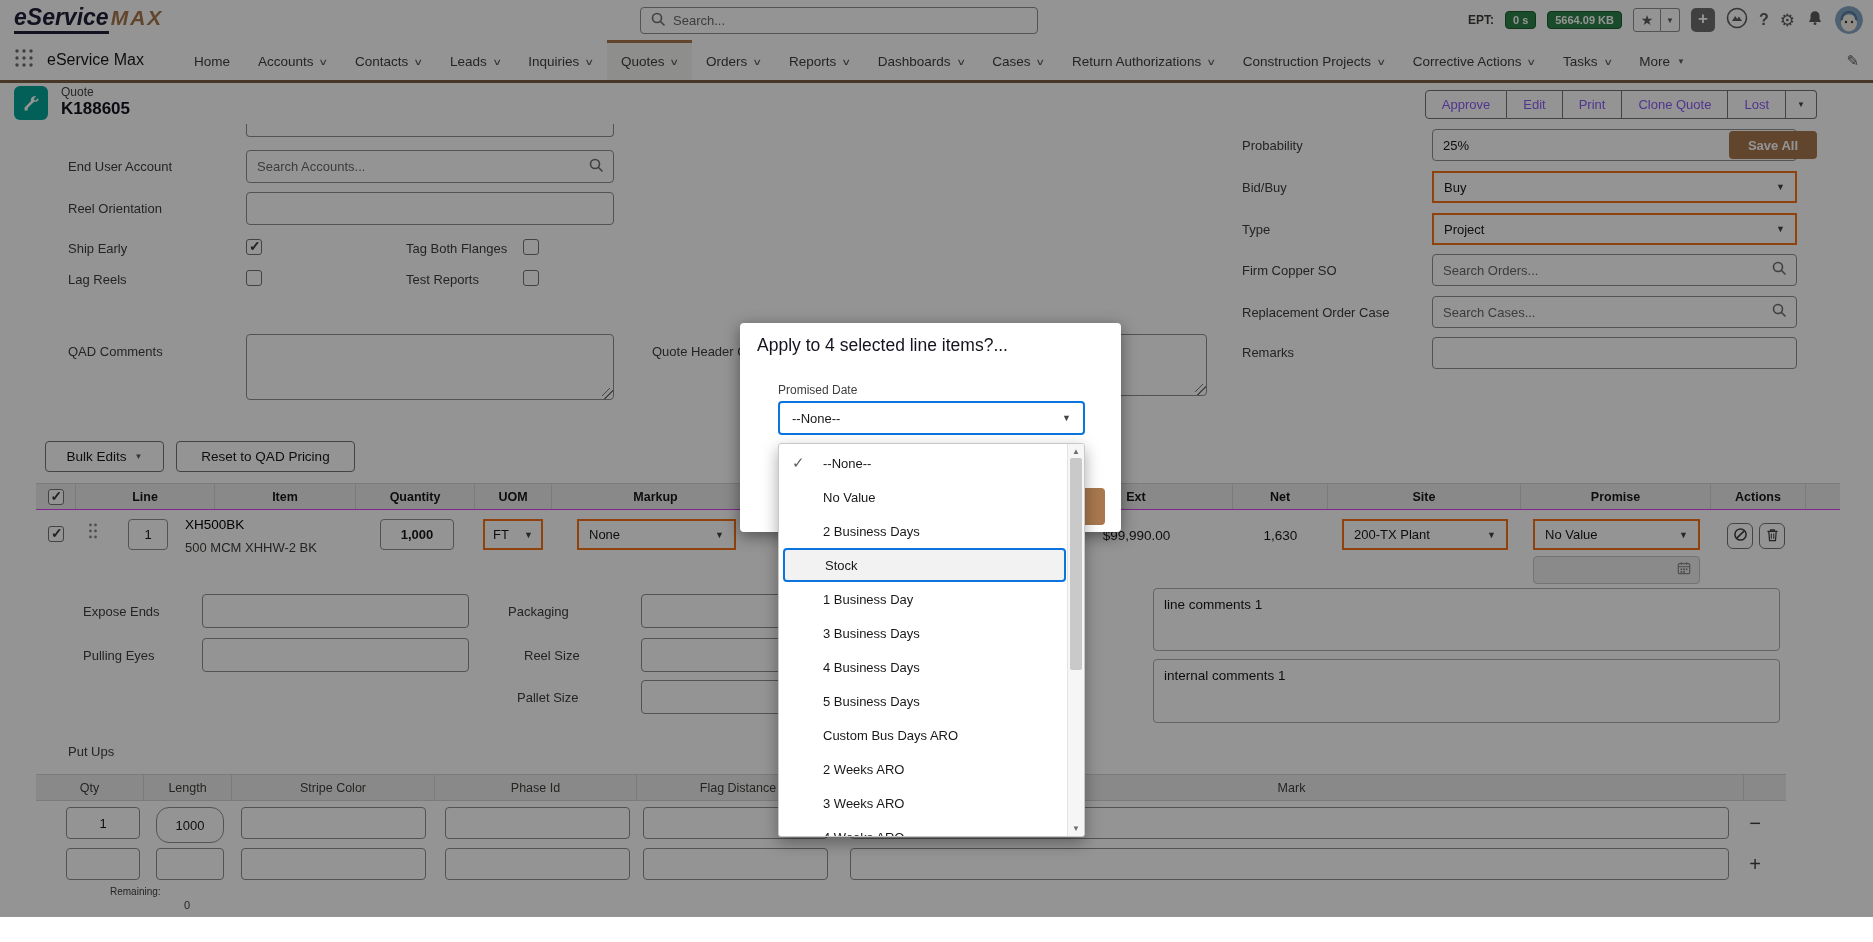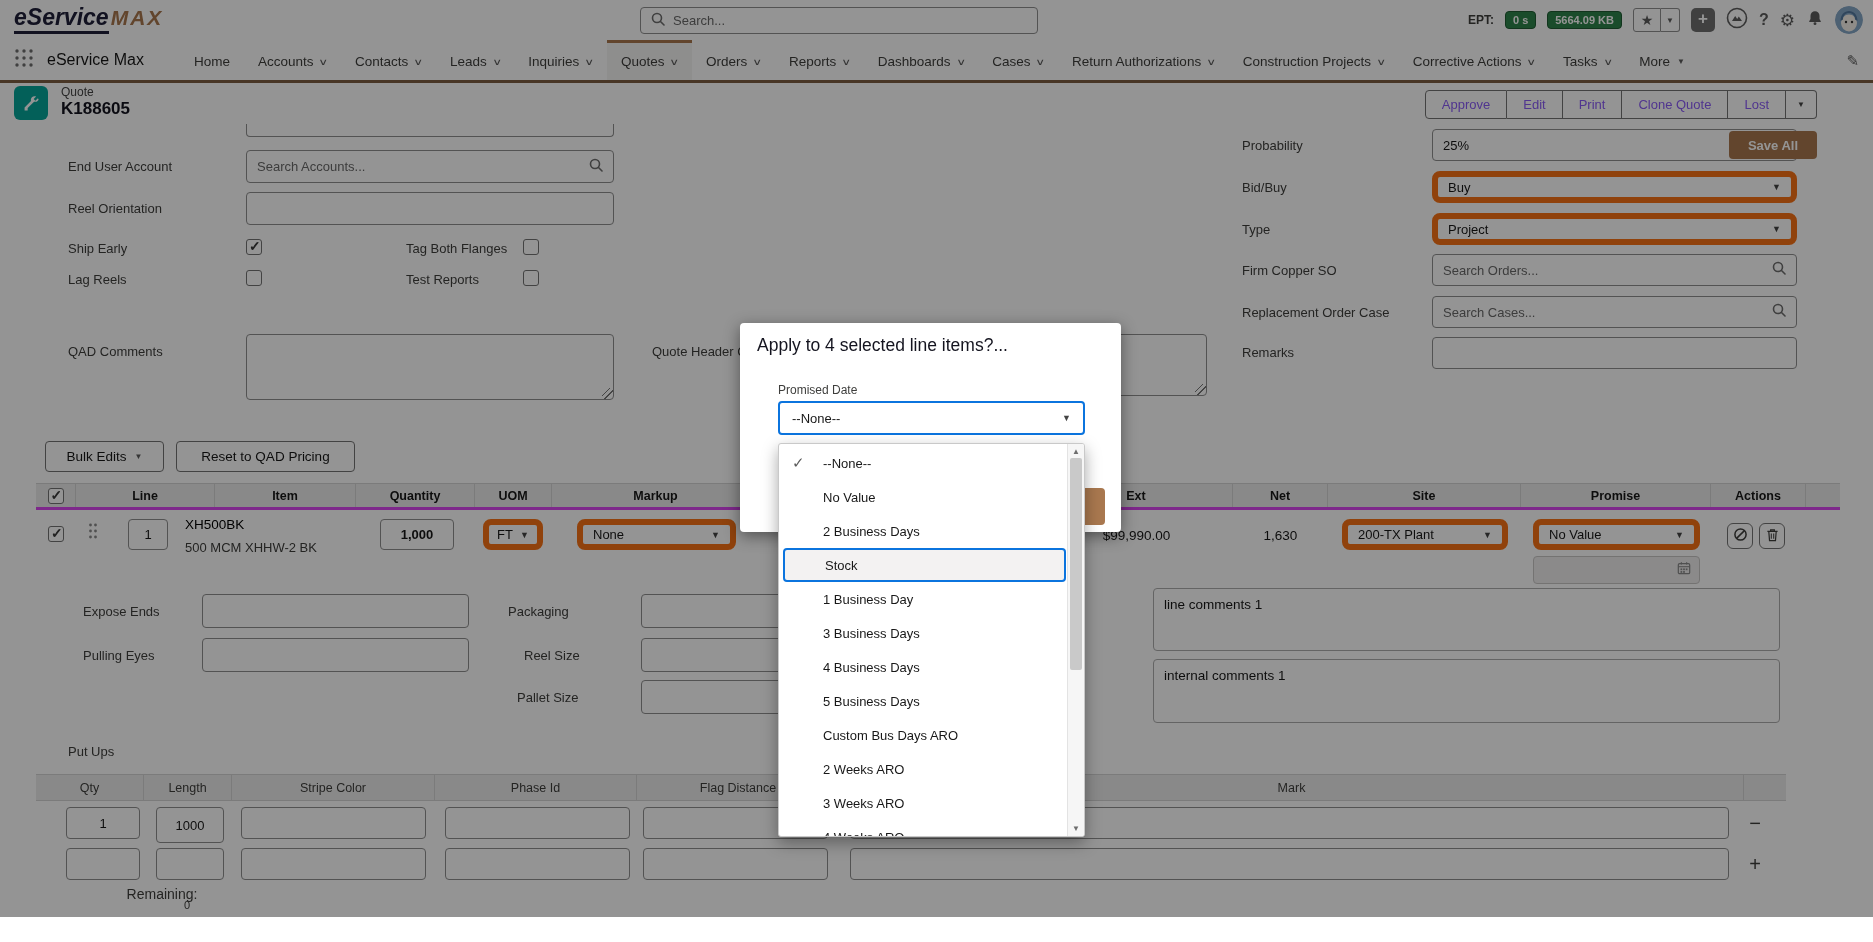--- a/index.html
+++ b/index.html
@@ -55,40 +55,40 @@
   .rab.first { border-left:1px solid #747474; border-radius:4px 0 0 4px; }
   .rab.caret { padding:0; width:31px; justify-content:center; border-radius:0 4px 4px 0; font-size:8px; color:#444; }
 
   
   .abs { position:absolute; }
   .lbl { position:absolute; font-size:13px; color:#3e3e3c; white-space:nowrap; }
   .inp { position:absolute; border:1px solid #8f8f8f; border-radius:4px; background:#fff; font-family:"Liberation Sans",sans-serif;
          font-size:13px; color:#181818; padding:0 10px; outline:none; }
   .inp::placeholder { color:#696969; }
   .center { text-align:center; }
-  .sel { position:absolute; border:6px solid #f97316; border-radius:8px; background:#fff; display:flex; align-items:center;
+  .sel { position:absolute; border:2px solid #f97316; border-radius:0; background:#fff; display:flex; align-items:center;
          justify-content:space-between; padding:0 10px; font-size:13px; color:#181818; }
   .car { font-size:9px; color:#444; }
   .swrap { position:absolute; border:1px solid #8f8f8f; border-radius:4px; background:#fff; display:flex; align-items:center;
            padding:0 10px; }
   .swrap input { border:none; outline:none; flex:1; font-size:13px; color:#444; background:transparent; }
   .swrap input::placeholder { color:#696969; }
   .cb { position:absolute; width:16px; height:16px; border:1px solid #747474; border-radius:3px; background:#fff; }
   .cb.checked::after { content:"✓"; position:absolute; left:2px; top:-2px; font-size:14px; font-weight:bold; color:#3a3a3a; }
   .ta { position:absolute; border:1px solid #8f8f8f; border-radius:4px; background:#fff; font-family:"Liberation Sans",sans-serif;
         font-size:13px; color:#181818; padding:6px 8px; outline:none; resize:none;
         background-image:linear-gradient(135deg, transparent 0 5px, #777 5px 6px, transparent 6px 9px, #777 9px 10px, transparent 10px);
         background-repeat:no-repeat; background-position:bottom right; background-size:11px 11px; }
   .btn { position:absolute; border:1px solid #747474; border-radius:4px; background:#fff; font-size:13.5px; color:#181818;
          display:flex; align-items:center; justify-content:center; gap:8px; }
   .link { color:#000000; }
 
   
   .thead { position:absolute; left:36px; top:483px; width:1804px; height:27px; background:#ededed;
-           border-top:1px solid #d4d4d4; border-bottom:3px solid #d946ef; display:flex; }
+           border-top:1px solid #d4d4d4; border-bottom:1px solid #d946ef; display:flex; }
   .th { display:flex; align-items:center; justify-content:center; font-size:12.5px; font-weight:bold; color:#181818;
         border-right:1px solid #d4d4d4; position:relative; }
   .icon-btn { position:absolute; width:26px; height:26px; border:1px solid #747474; border-radius:6px; background:#fff;
               display:flex; align-items:center; justify-content:center; }
   .dateph { position:absolute; left:1533px; top:556px; width:167px; height:28px; background:#efeeee;
             border:1px solid #c9c7c5; border-radius:4px; display:flex; align-items:center; justify-content:flex-end; padding:0 8px; }
   .cmt { position:absolute; border:1px solid #adadad; border-radius:4px; background:#fff; font-size:13.5px; color:#181818;
          padding:8px 10px; }
 
   
@@ -436,36 +436,36 @@
     <div class="pu-th" style="width:108px;">Qty</div>
     <div class="pu-th" style="width:88px;">Length</div>
     <div class="pu-th" style="width:203px;">Stripe Color</div>
     <div class="pu-th" style="width:202px;">Phase Id</div>
     <div class="pu-th" style="width:203px;">Flag Distance</div>
     <div class="pu-th" style="width:904px;">Mark</div>
     <div class="pu-th" style="width:42px; border-right:none;"></div>
   </div>
 
   <input class="inp center" style="left: 66px; top: 807px; width: 74px; height: 32px; padding: 0px;" value="1">
-  <input class="inp center" style="left: 156px; top: 807px; width: 68px; height: 36px; padding: 12px;" value="1000">
+  <input class="inp center" style="left: 156px; top: 807px; width: 68px; height: 36px; padding: 12px; border-radius: 13px;" value="1000">
   <input class="inp" style="left: 241px; top: 807px; width: 185px; height: 32px;">
   <input class="inp" style="left: 445px; top: 807px; width: 185px; height: 32px;">
   <input class="inp" style="left: 643px; top: 807px; width: 185px; height: 32px;">
   <input class="inp" style="left: 850px; top: 807px; width: 879px; height: 32px;">
   <button class="pm" style="left:1742px; top:810px;">−</button>
 
   <input class="inp center" style="left: 66px; top: 848px; width: 74px; height: 32px; padding: 0px;">
   <input class="inp center" style="left: 156px; top: 848px; width: 68px; height: 32px; padding: 0px;">
   <input class="inp" style="left: 241px; top: 848px; width: 185px; height: 32px;">
   <input class="inp" style="left: 445px; top: 848px; width: 185px; height: 32px;">
   <input class="inp" style="left: 643px; top: 848px; width: 185px; height: 32px;">
   <input class="inp" style="left: 850px; top: 848px; width: 879px; height: 32px;">
   <button class="pm" style="left:1742px; top:851px;">+</button>
 
-  <div class="abs" style="left:110px; top:886px; width:104px; text-align:center; font-size:14px; color:#3e3e3c;">Remaining:</div>
+  <div class="abs" style="left:110px; top:886px; width:104px; text-align:left; font-size:10px; color:#3e3e3c;">Remaining:</div>
   <div class="abs" style="left:110px; top:899px; width:104px; text-align:right; font-size:11px; color:#3e3e3c; padding-right:24px;">0</div>
 
   <div class="overlay"></div>
 
   <div class="modal">
     <div class="m-title">Apply to 4 selected line items?...</div>
     <div class="m-label">Promised Date</div>
     <div class="m-combo">
       <span>--None--</span>
         <span class="car">▼</span>

